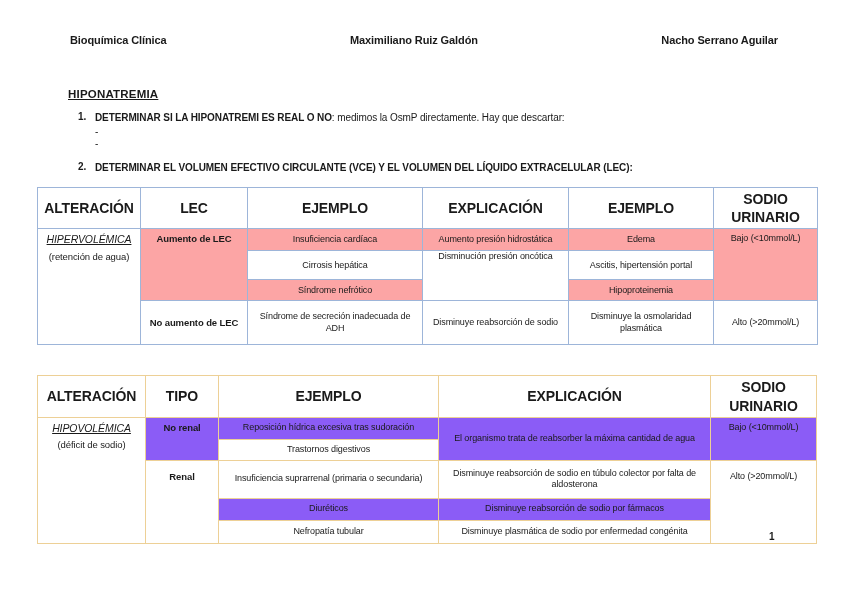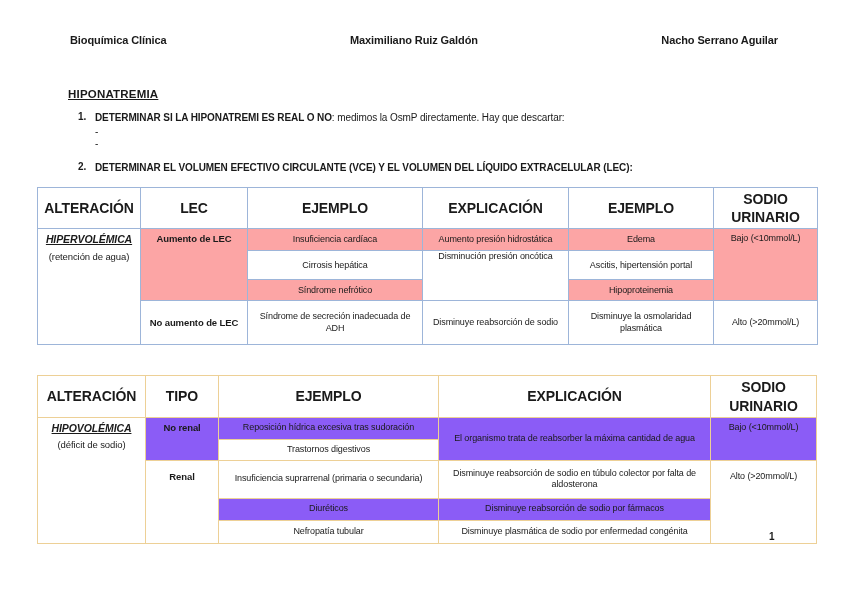--- a/index.html
+++ b/index.html
@@ -33,21 +33,21 @@
   th { font-size:14px; font-weight:bold; padding:2px 2px; }
   td { font-size:9px; }
   .t1 { margin-top:12px; }
   .t1 th, .t1 td { border:1px solid #9db5d9; }
   .t2 { margin-top:30px; }
   .t2 th, .t2 td { border:1px solid #edd096; }
   .fill1 { background:#fca5a5; }
   .fill2 { background:#8b5cf6; }
   .vtop { vertical-align:top; padding-top:4px; }
   .alt-cell { padding:2px 2px; }
-  .alt-title { font-size:10.5px; font-weight:bold; font-style:italic; text-decoration:underline; display:block; margin-top:2px; white-space:nowrap; }
+  .alt-title { font-size:10.5px; font-weight:normal; font-style:italic; text-decoration:underline; display:block; margin-top:2px; white-space:nowrap; }
   .alt-sub { font-size:9.5px; display:block; margin:4px auto 0 auto; line-height:1.3; }
   .alt-sub.narrow { width:82px; }
   .bold-cell { font-weight:bold; font-size:9.5px; }
   .page-num { position:absolute; left:769px; top:531px; font-size:10px; font-weight:600; }
 </style>
 </head>
 <body>
 
 <div class="doc-header">
   <span>Bioquímica Clínica</span>

